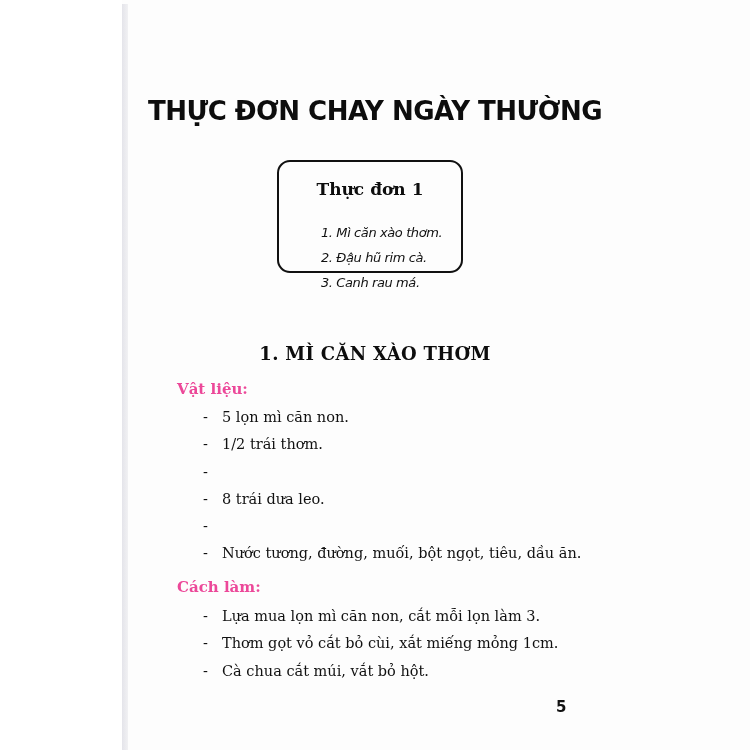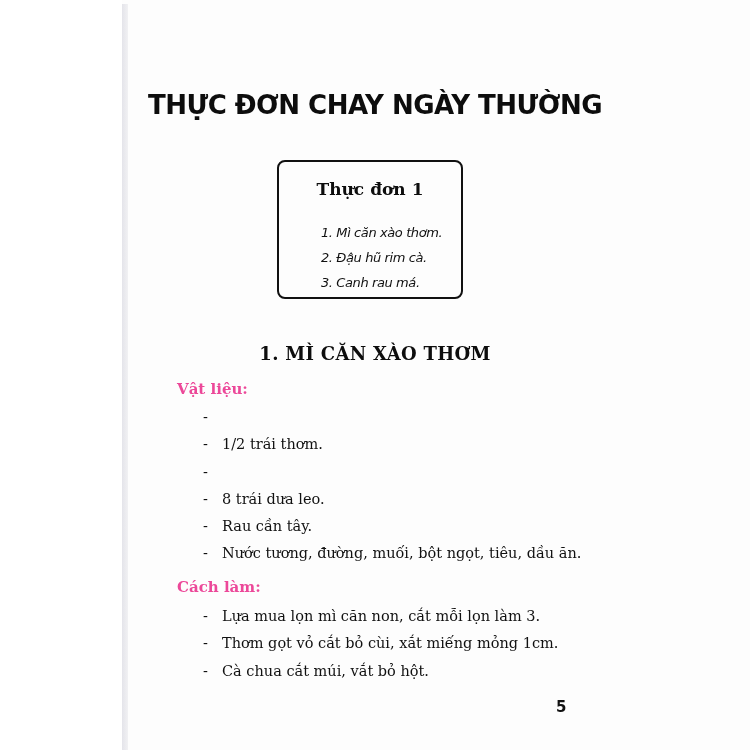--- a/index.html
+++ b/index.html
@@ -28,36 +28,36 @@
       left: 122px;
       top: 4px;
       width: 6px;
       height: 746px;
       background: linear-gradient(to right, #e4e4ea, #f1f1f3);
     }
     .title {
       position: absolute;
       left: 0;
       width: 750px;
-      top: 90px;
+      top: 96px;
       text-align: center;
       font-family: "DejaVu Sans", sans-serif;
       font-weight: bold;
       font-size: 26px;
       letter-spacing: -0.5px;
       color: #0d0d0d;
     }
     .menu-box {
       position: absolute;
       left: 277px;
       top: 160px;
       width: 186px;
-      height: 139px;
+      height: 113px;
       border: 2px solid #111;
-      border-radius: 8px;
+      border-radius: 13px;
       box-sizing: border-box;
       background: transparent;
     }
     .menu-box-title {
       position: absolute;
       left: 0;
       width: 100%;
       top: 17px;
       text-align: center;
       font-family: "DejaVu Serif", serif;
@@ -150,35 +150,35 @@
   </ul>
 </div>
 
 <div class="section-heading">1. MÌ CĂN XÀO THƠM</div>
 
 <div class="subheading" style="top:380px;">Vật liệu:</div>
 
 <ul class="item-list" style="top:404px;">
   <li>
       <span class="dash">-</span>
+      <span>5 lọn mì căn non.</span>
     </li>
   <li>
       <span class="dash">-</span>
       <span>1/2 trái thơm.</span>
     </li>
   <li>
       <span class="dash">-</span>
     </li>
   <li>
       <span class="dash">-</span>
       <span>8 trái dưa leo.</span>
     </li>
   <li>
       <span class="dash">-</span>
-      <span>Rau cần tây.</span>
     </li>
   <li>
       <span class="dash">-</span>
       <span>Nước tương, đường, muối, bột ngọt, tiêu, dầu ăn.</span>
     </li>
 </ul>
 
 <div class="subheading" style="top:578px;">Cách làm:</div>
 
 <ul class="item-list" style="top:603px;">

